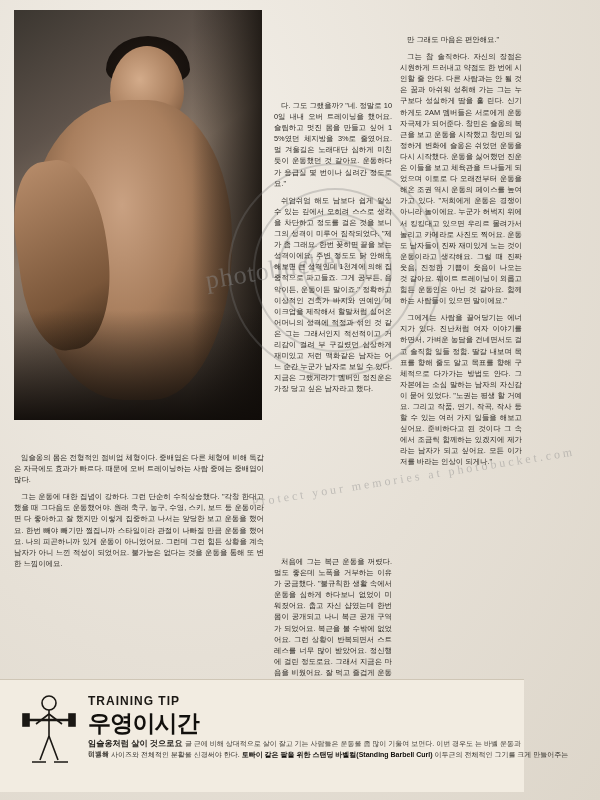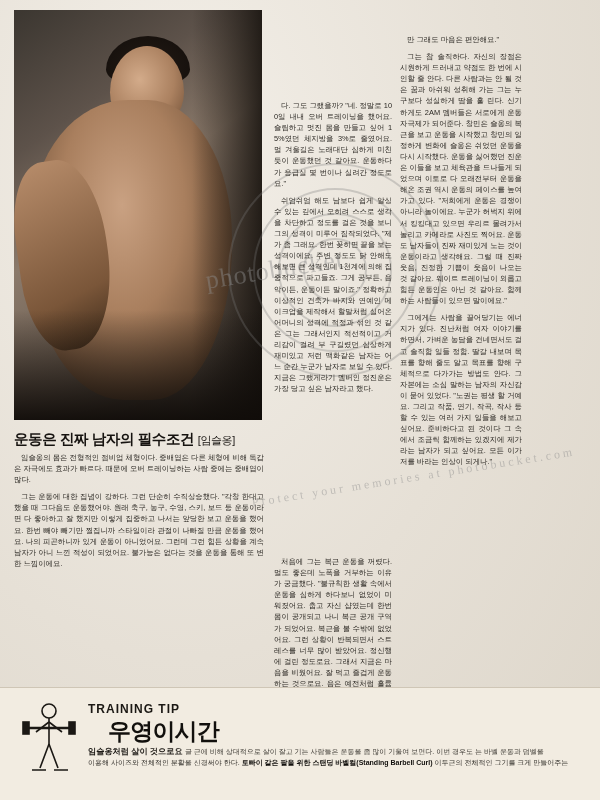--- a/index.html
+++ b/index.html
@@ -90,35 +90,35 @@
     -webkit-hyphens:auto;hyphens:auto;
     word-break:break-all;
   }
   .col p{margin:0 0 6px 0;text-indent:7px;}
   .col-left{left:14px;top:452px;width:250px;height:250px;}
   .col-mid{left:274px;top:100px;width:118px;height:610px;}
   .col-right{left:400px;top:34px;width:122px;height:560px;}
   .col-mid2{left:274px;top:556px;width:118px;height:160px;}
   
   .tipbar{
-    position:absolute;left:0;bottom:0;width:600px;height:112px;
+    position:absolute;left:0;bottom:8px;width:524px;height:112px;
     background:#f2ece1;border-top:1px solid #cfc6b6;
   }
   .tip-icon{
     position:absolute;left:18px;top:10px;width:62px;height:80px;
   }
   .tip-label{
     position:absolute;left:88px;top:14px;
     font-family:"Liberation Sans",sans-serif;
     font-weight:bold;font-size:12px;letter-spacing:1px;color:#1b1814;
   }
   .tip-title{
     position:absolute;left:88px;top:28px;
     font-family:"Liberation Sans",sans-serif;
-    font-weight:bold;font-size:23px;color:#12100d;letter-spacing:-0.8px;margin-left:20px;
+    font-weight:bold;font-size:23px;color:#12100d;letter-spacing:-0.8px;
   }
   .tip-sub{
     position:absolute;left:88px;top:58px;
     font-family:"Liberation Sans",sans-serif;
     font-weight:bold;font-size:8.2px;color:#1b1814;
   }
   .tip-body{
     position:absolute;left:88px;top:70px;width:496px;
     font-family:"Liberation Sans",sans-serif;
     font-size:7px;line-height:10px;color:#33302b;text-align:justify;
@@ -143,24 +143,20 @@
 
   <div class="wm">
     <div class="ring" style="width:60px;height:60px;"></div>
     <div class="ring" style="width:110px;height:110px;"></div>
     <div class="ring" style="width:160px;height:160px;"></div>
     <div class="ring" style="width:210px;height:210px;"></div>
   </div>
   <div class="wm-text">photobucket</div>
   <div class="wm-sub">Protect your memories at photobucket.com</div>
 
-  <div class="headline">
-    <span>운동은 진짜 남자의 필수조건</span>
-    <span class="byline">[임슬옹]</span>
-  </div>
 
   <div class="col col-left">
     <p>임슬옹의 몸은 전형적인 점비업 체형이다. 중배엽은 다른 체형에 비해 독갑은 자극에도 효과가 빠르다. 때문에 오버 트레이닝하는 사람 중에는 중배엽이 많다.</p>
     <p>그는 운동에 대한 집념이 강하다. 그런 단순히 수직상승했다. "각창 한대고 했을 때 그다음도 운동했어야. 원래 축구, 농구, 수영, 스키, 보드 등 운동이라면 다 좋아하고 잘 했지만 이렇게 집중하고 나서는 앞당한 보고 운동을 했어요. 한번 빼야 빼기만 찔집니까 스타일이라 관절이 나빠질 만큼 운동을 했어요. 나의 피곤하니까 있게 운동이 아니었어요. 그런데 그런 힘든 상황을 계속 남자가 아니 느낀 적성이 되었어요. 불가능은 없다는 것을 운동을 통해 또 변한 느낌이에요.</p>
   </div>
 
   <div class="col col-mid">
     <p>다. 그도 그랬을까? "네. 정말로 100일 내내 오버 트레이닝을 했어요. 슬림하고 멋진 몸을 만들고 싶어 15%였던 체지방을 3%로 줄였어요. 멀 겨울길은 노래대단 심하게 미친 듯이 운동했던 것 같아요. 운동하다가 응급실 몇 번이나 실려간 정도로요."</p>
     <p>쉬엄쉬엄 해도 남보다 쉽게 알싱 수 있는 깊에서 오히려 스스로 생각을 차단하고 정도를 걸은 것을 보니 그의 성격이 미루어 짐작되었다. "제가 좀 그래요. 한번 꽂히면 끝을 보는 성격이에요. 주변 정도도 닭 안해도 해보면 큰 성격인데 1천계에 의해 집중적으로 파고들죠. 그게 공부든, 음악이든, 운동이든 말이죠." 정확하고 이상적인 건축가 바지와 연예인 메이크업을 제작해서 할말처럼 실어온 어머니의 성격에 적정과 섞인 것 같은 그는 그래서인지 적선적이고 거리감이 걸려 부 구길렸던 심상하게 재미있고 저런 맥화같은 남자는 어느 순간 누군가 남자로 보일 수 있다. 지금은 그랬게라기 멤버인 정진운은 가장 당고 싶은 남자라고 했다.</p>
   </div>

